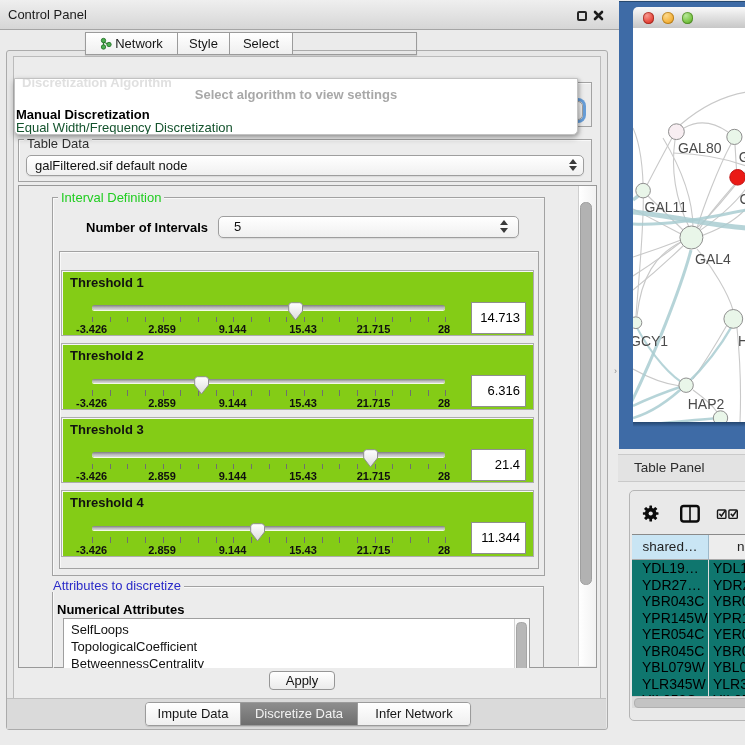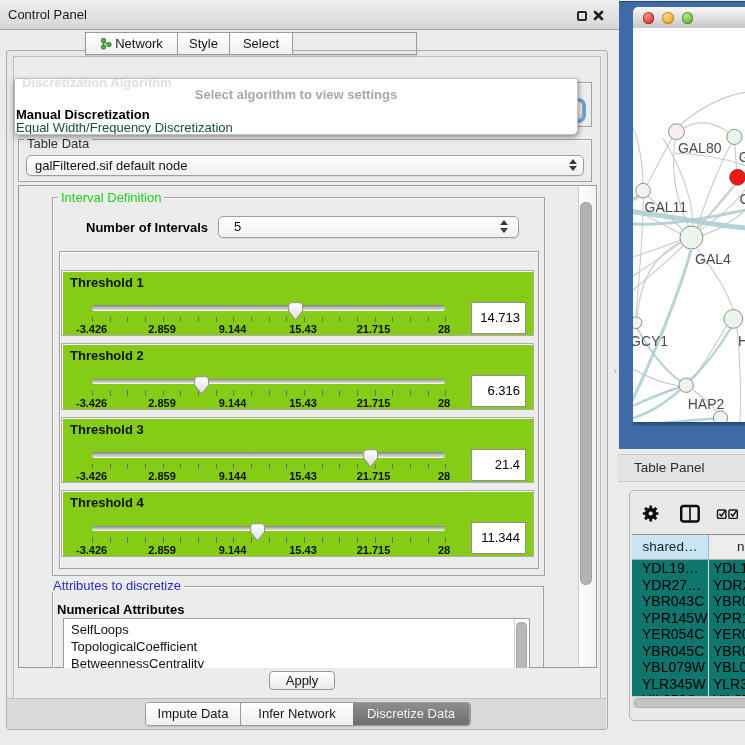--- a/index.html
+++ b/index.html
@@ -169,22 +169,22 @@
 </div>
 
 <div class="abs" style="left:577.5px;top:185.5px;width:17.5px;height:480px;background:linear-gradient(90deg,#ffffff,#f2f2f2);border-left:1px solid #cfcfcf;"></div>
 <div class="abs" style="left:580px;top:202px;width:10px;height:381px;background:#b2b2b2;border:1px solid #9f9f9f;border-radius:5.5px;"></div>
 
 <div class="abs" style="left:269px;top:670.5px;width:64px;height:17px;border:1px solid #969696;border-radius:4px;background:linear-gradient(#ffffff,#ebebeb);font-size:13px;line-height:17px;text-align:center;color:#111;">Apply</div>
 
 <div class="abs" style="left:7px;top:698px;width:599px;height:30px;background:#dadada;border-top:1px solid #bfbfbf;"></div>
 <div class="abs" style="left:145px;top:701.5px;border:1px solid #9b9b9b;border-radius:4px;overflow:hidden;height:22px;box-shadow:0 1px 1px rgba(0,0,0,.12);">
   <div class="seg" style="width:94px;height:22px;line-height:22px;">Impute Data</div>
+  <div class="seg segd" style="width:116px;height:22px;line-height:22px;">Discretize Data</div>
   <div class="seg" style="width:112px;height:22px;line-height:22px;border-right:none;">Infer Network</div>
-  <div class="seg segd" style="width:116px;height:22px;line-height:22px;">Discretize Data</div>
 </div>
 
 <div class="abs" style="left:619px;top:1px;width:126px;height:446.5px;background:#3e6ba6;border-top:1px solid #27496f;">
   <div class="abs" style="left:13.5px;top:5px;width:113.5px;height:21px;border-radius:5px 0 0 0;background:linear-gradient(#f9f9f9,#c7c7c7);border-bottom:1px solid #8f8f8f;">
     <div class="abs" style="left:10.2px;top:5.2px;width:11.4px;height:11.4px;border-radius:50%;background:radial-gradient(circle at 35% 30%,#f79a90,#e7473c 60%,#c22a22);box-shadow:inset 0 0 0 1px rgba(130,25,18,.55);"></div>
     <div class="abs" style="left:29.8px;top:5.2px;width:11.4px;height:11.4px;border-radius:50%;background:radial-gradient(circle at 35% 30%,#fcd98c,#f4b23c 60%,#cf8c1c);box-shadow:inset 0 0 0 1px rgba(145,98,15,.55);"></div>
     <div class="abs" style="left:49.5px;top:5.2px;width:11.4px;height:11.4px;border-radius:50%;background:radial-gradient(circle at 35% 30%,#b8e89a,#77c442 60%,#4e9422);box-shadow:inset 0 0 0 1px rgba(60,110,28,.55);"></div>
   </div>
   <div class="abs" style="left:13.5px;top:26px;width:113.5px;height:393.5px;background:#fff;overflow:hidden;">
     <svg width="114" height="394" style="position:absolute;left:0;top:0;">

